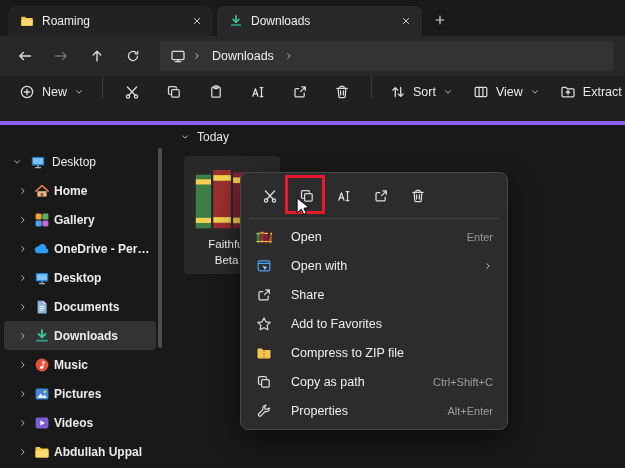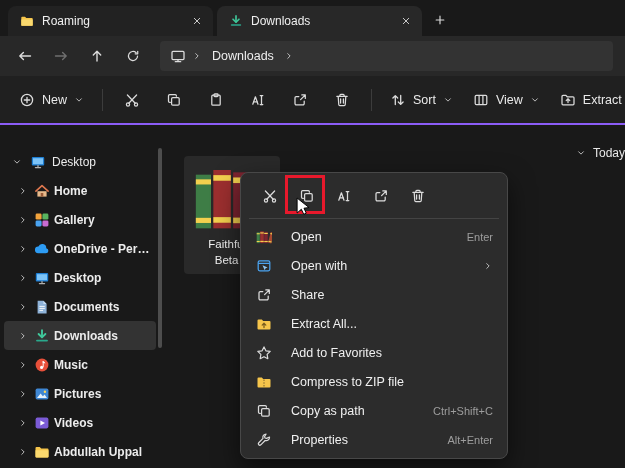--- a/index.html
+++ b/index.html
@@ -27,42 +27,42 @@
           display:flex;align-items:center;gap:2px;padding:0 12px 0 8px;box-sizing:border-box;}
   .navbtn{width:34px;height:30px;display:flex;align-items:center;justify-content:center;border-radius:4px;flex:none;}
   .navbtn.disabled{color:#6f6f6f}
   .navbtn.disabled .ic{color:#6f6f6f}
   .addressbar{flex:1;height:30px;margin-left:8px;background:#333333;border-radius:4px;
               display:flex;align-items:center;gap:6px;padding:0 10px;box-sizing:border-box;}
   .crumb{font-size:12.5px;color:#eeeeee;padding:2px 4px;border-radius:3px;}
 
   
   .cmdbar{position:absolute;left:0;top:76px;width:625px;height:49px;background:#202020;
-          border-bottom:2px solid #8b5cf6;display:flex;align-items:center;gap:2px;
+          border-bottom:4px solid #8b5cf6;display:flex;gap:2px;
           padding:0 10px;box-sizing:border-box;}
   .cmdbtn{display:flex;align-items:center;gap:7px;height:32px;padding:0 9px;border-radius:4px;flex:none;}
   .cmdbtn .lbl{font-size:12.5px;color:#eaeaea}
   .iconbtn{width:40px;height:32px;display:flex;align-items:center;justify-content:center;border-radius:4px;flex:none;}
   .vdiv{width:1px;height:22px;background:#3c3c3c;margin:0 7px;flex:none;}
   .extract{margin-left:auto;}
 
   
   .sidebar{position:absolute;left:0;top:126px;width:166px;height:342px;padding-top:21px;box-sizing:border-box;}
   .side-item{height:29px;display:flex;align-items:center;gap:6px;padding-left:6px;margin:0 10px 0 4px;
              border-radius:4px;font-size:12px;color:#ececec;}
   .side-item.child{padding-left:12px;gap:4px;font-weight:bold;}
   .side-item.selected{background:#333333;}
   .side-item .chev{width:14px;flex:none;display:flex;justify-content:center;}
   .side-item .sic{width:16px;flex:none;display:flex;justify-content:center;}
   .side-item .slabel{white-space:nowrap;overflow:hidden;text-overflow:ellipsis;}
   .side-scroll{position:absolute;right:4px;top:22px;width:4px;height:200px;background:#4d4d4d;border-radius:2px;}
 
   
   .content{position:absolute;left:166px;top:126px;right:0;bottom:0;}
-  .group-header{display:flex;align-items:center;gap:7px;padding:20px 0 4px 14px;font-size:12px;color:#e8e8e8;justify-content:flex-end;}
+  .group-header{display:flex;align-items:center;gap:7px;padding:4px 0 4px 14px;font-size:12px;color:#e8e8e8;}
   .file-tile{position:absolute;left:18px;top:30px;width:96px;display:flex;flex-direction:column;align-items:center;
              background:rgba(255,255,255,0.07);border-radius:4px;padding:5px 2px 6px;box-sizing:border-box;}
   .file-thumb{width:84px;height:72px;display:flex;align-items:flex-end;justify-content:center;}
   .file-name{margin-top:4px;font-size:11.5px;line-height:1.35;text-align:center;color:#f2f2f2;}
 
   
   .context-menu{position:absolute;left:240px;top:172px;width:268px;background:#2c2c2c;
                 border:1px solid #484848;border-radius:8px;box-shadow:0 10px 26px rgba(0,0,0,0.55);
                 padding:4px;box-sizing:border-box;z-index:5;}
   .menu-iconrow{display:flex;align-items:center;height:38px;padding-left:8px;gap:3px;}
@@ -659,29 +659,20 @@
     <div class="menu-item">
       <span class="mi-icon">
           <svg class="ic">
             <use href="#i-share"></use>
           </svg>
         </span>
       <span class="mi-label">Share</span>
       <span class="mi-short"></span>
     </div>
     <div class="menu-item">
-      <span class="mi-icon">
-          <svg class="ic">
-            <use href="#i-extract-c"></use>
-          </svg>
-        </span>
-      <span class="mi-label">Extract All...</span>
-      <span class="mi-short"></span>
-    </div>
-    <div class="menu-item">
       <span class="mi-icon gold">
           <svg class="ic">
             <use href="#i-star"></use>
           </svg>
         </span>
       <span class="mi-label">Add to Favorites</span>
       <span class="mi-short"></span>
     </div>
     <div class="menu-item">
       <span class="mi-icon">

